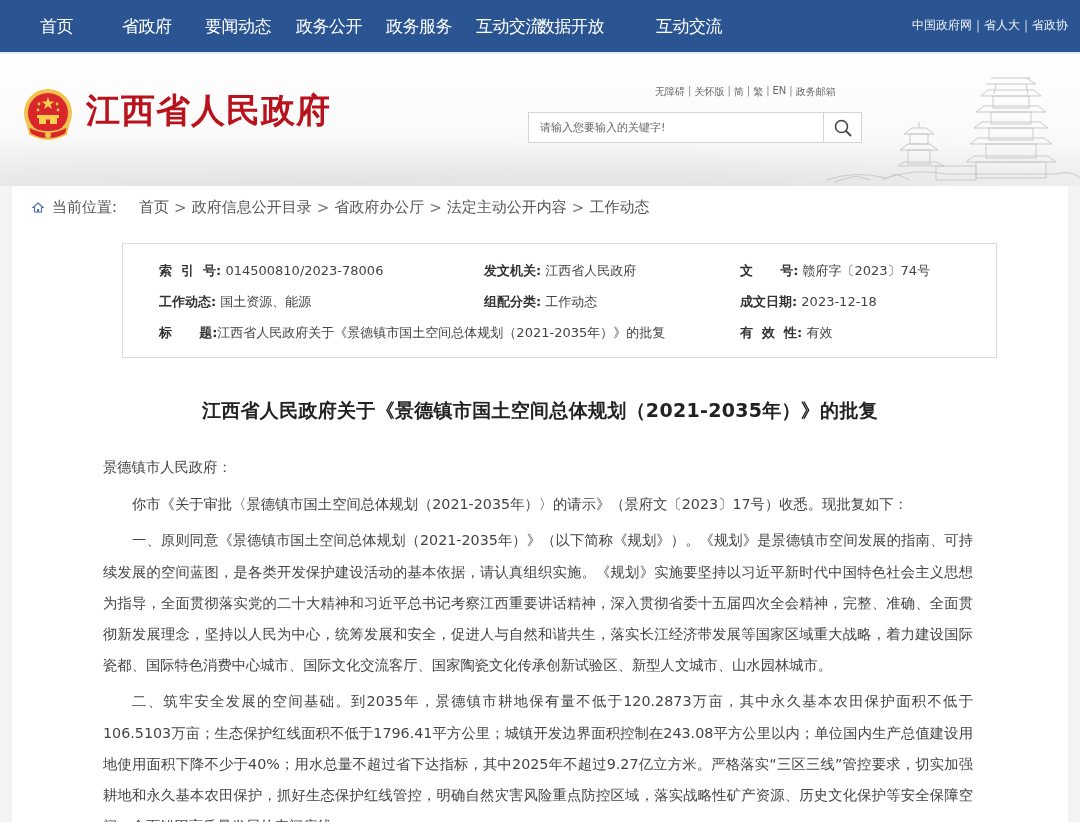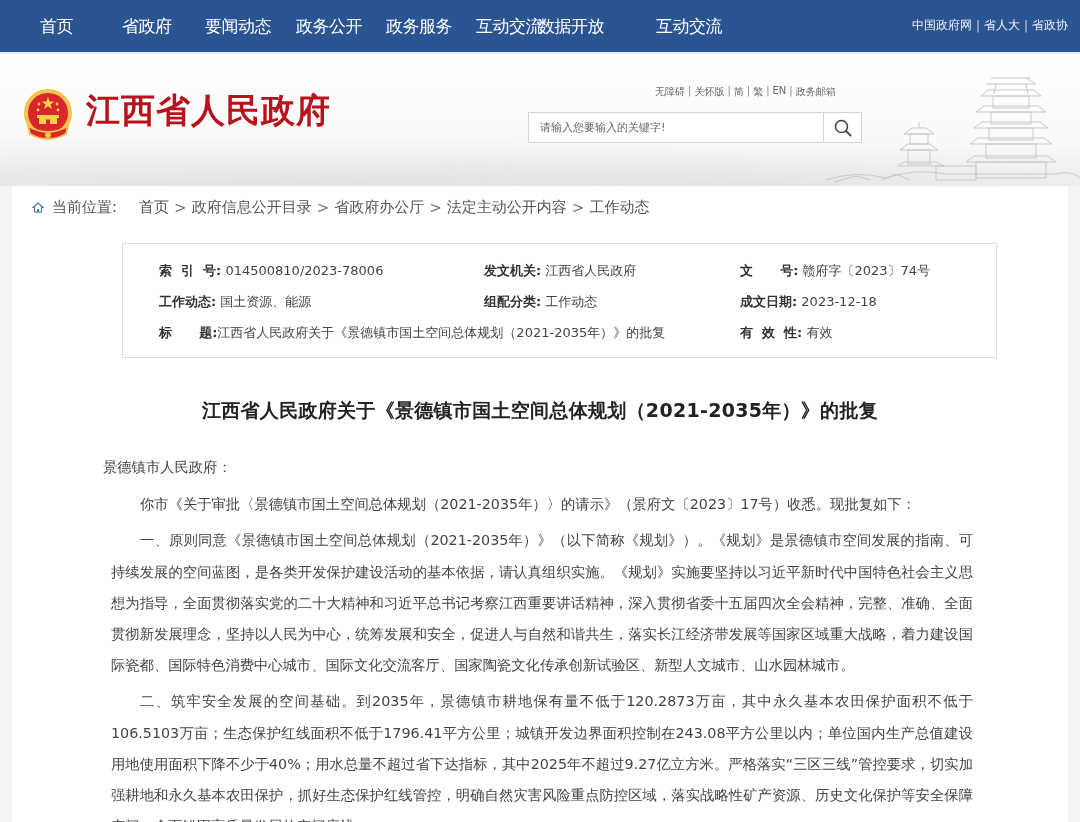--- a/index.html
+++ b/index.html
@@ -100,21 +100,21 @@
   .doc-title {
     position: absolute; left: 0; top: 212px; width: 1056px; text-align: center;
     font-size: 19px; font-weight: bold; color: #222; letter-spacing: 0.3px;
   }
   .doc-body {
     position: absolute; left: 91px; top: 266px; width: 870px;
     font-size: 14.3px; color: #444; line-height: 31.2px;
   }
   .doc-body p { margin: 0; }
   .doc-body .salutation { margin-bottom: 6px; }
-  .doc-body .indent { text-indent: 29px; margin-bottom: 5px; text-align: justify; margin-left: 8px; }
+  .doc-body .indent { text-indent: 29px; margin-bottom: 5px; text-align: justify; }
 </style>
 </head>
 <body>
 
 <div class="topnav">
   <div class="nav-items">
     <span class="nav-item" style="left:40px">首页</span>
     <span class="nav-item" style="left:122px">省政府</span>
     <span class="nav-item" style="left:205px">要闻动态</span>
     <span class="nav-item" style="left:296px">政务公开</span>

